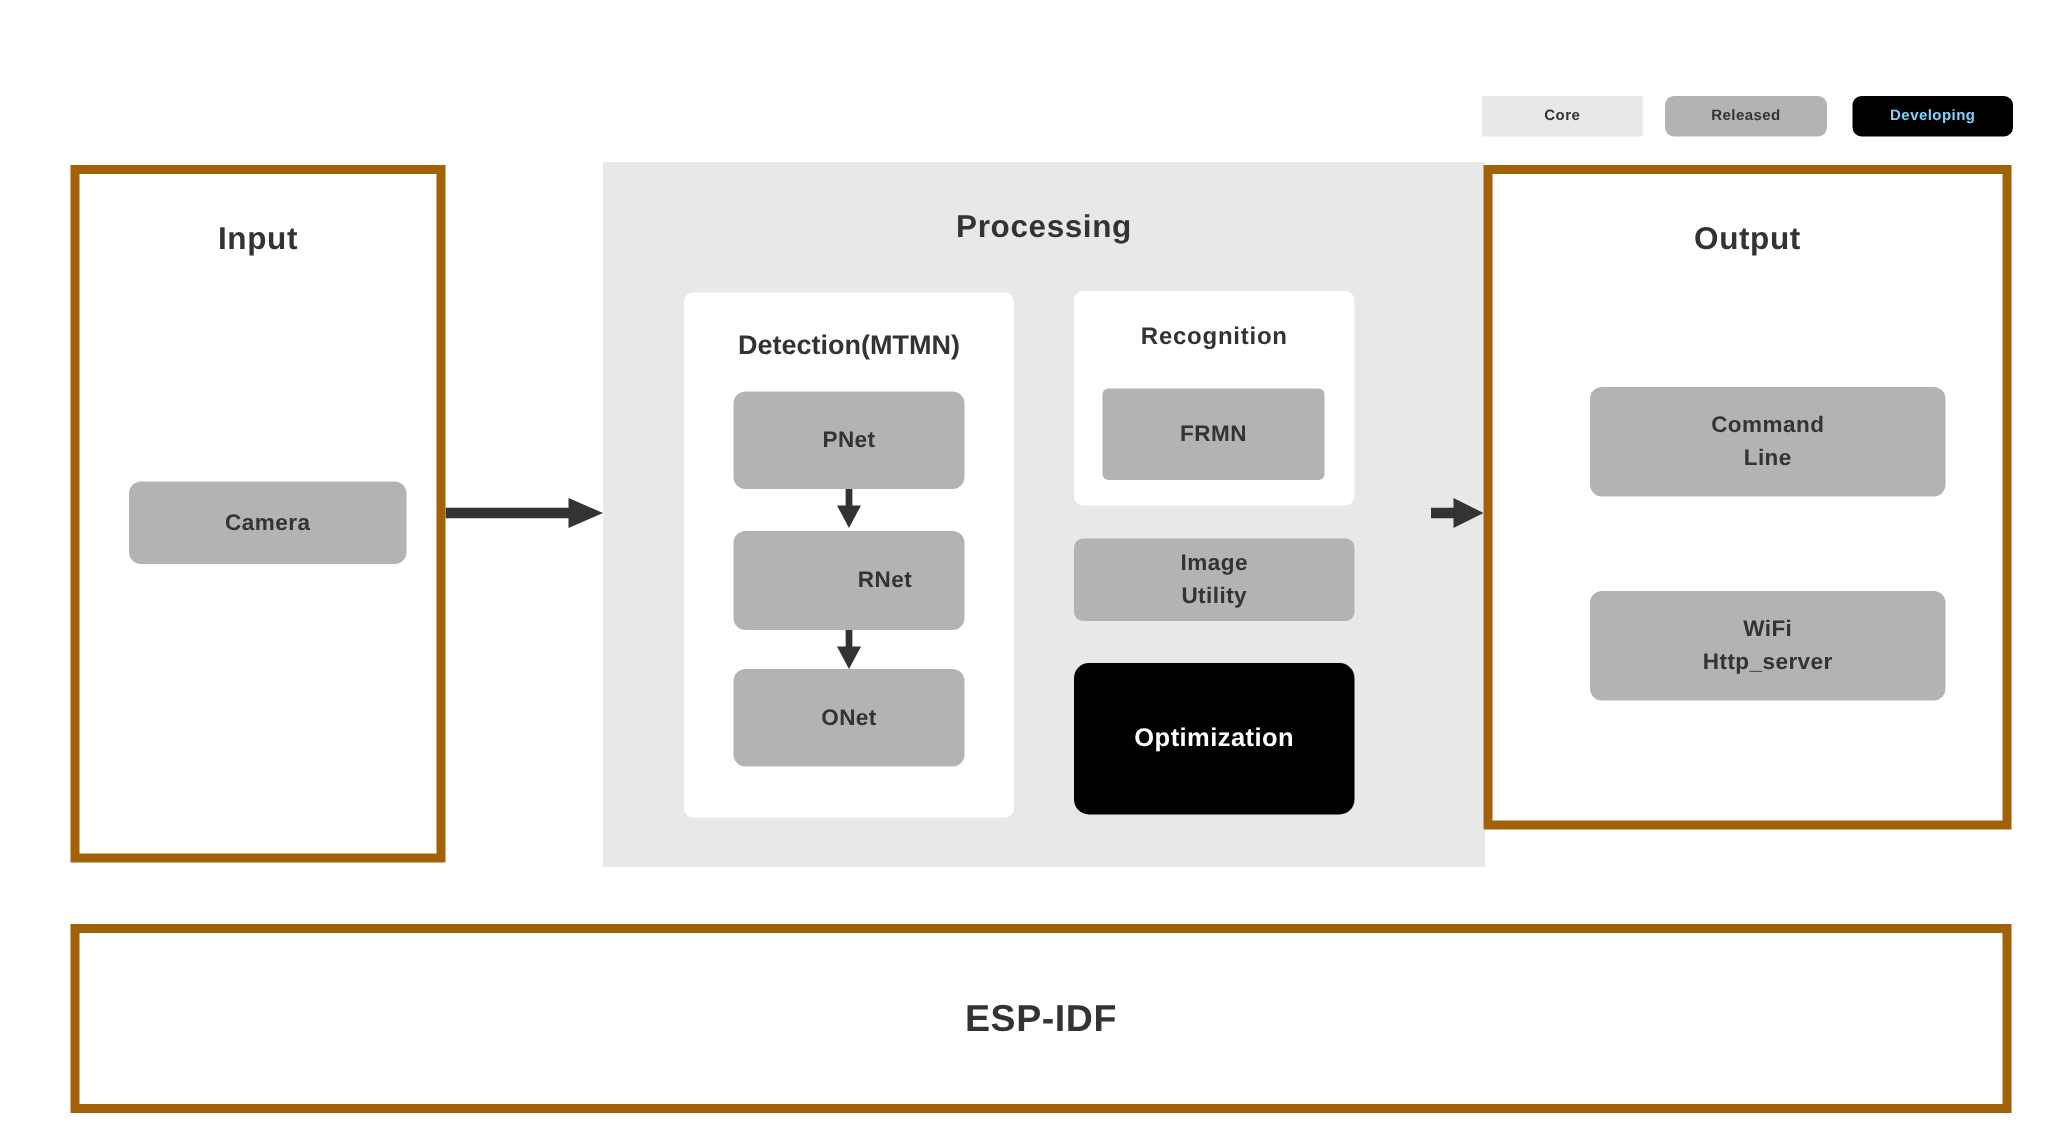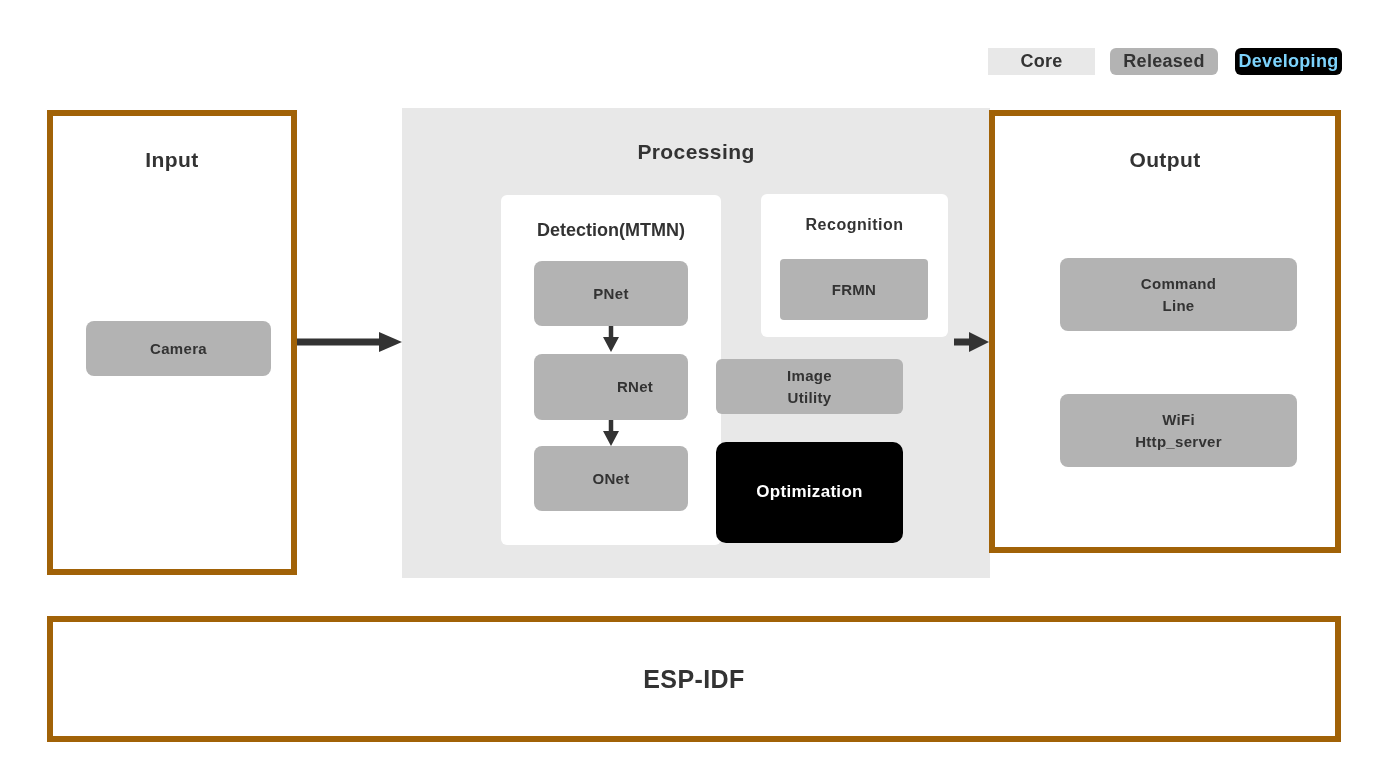--- a/index.html
+++ b/index.html
@@ -10,42 +10,42 @@
     font-weight: bold;
     color: #333333;
     overflow: hidden;
   }
   .canvas { position: relative; width: 1373px; height: 758px; background: #ffffff; }
 
   
   .legend-chip {
     position: absolute; height: 27px;
     display: flex; align-items: center; justify-content: center;
-    font-size: 18px; letter-spacing: 0.3px;
+    font-size: 10px; letter-spacing: 0.3px; margin-top: 16px;
   }
   .chip-core       { left: 988px;  top: 48px; width: 107px; background: #e8e8e8; }
   .chip-released   { left: 1110px; top: 48px; width: 108px; background: #b3b3b3; border-radius: 6px; }
   .chip-developing { left: 1235px; top: 48px; width: 107px; background: #000000; color: #7dd3fc; border-radius: 6px; }
 
   
   .panel { position: absolute; background: #ffffff; border: 6px solid #a16207; }
   .input-panel      { left: 47px;  top: 110px; width: 250px;  height: 465px; }
   .processing-panel { left: 402px; top: 108px; width: 588px;  height: 470px; background: #e8e8e8; border: none; }
   .output-panel     { left: 989px; top: 110px; width: 352px;  height: 443px; }
   .platform-panel   { left: 47px;  top: 616px; width: 1294px; height: 126px;
                       display: flex; align-items: center; justify-content: center; }
 
   .panel-title {
     position: absolute; top: 32px; left: 0; right: 0;
     text-align: center; font-size: 21px; letter-spacing: 0.4px;
   }
   .platform-title { font-size: 25px; letter-spacing: 0.4px; }
 
   
-  .subpanel { position: absolute; background: #ffffff; border-radius: 6px; margin-left: 45px; }
+  .subpanel { position: absolute; background: #ffffff; border-radius: 6px; }
   .detection   { left: 54px;  top: 87px; width: 220px; height: 350px; }
   .recognition { left: 314px; top: 86px; width: 187px; height: 143px; }
   .subpanel-title { position: absolute; left: 0; right: 0; text-align: center; }
   .detection .subpanel-title   { top: 25px; font-size: 18px; }
   .recognition .subpanel-title { top: 22px; font-size: 16px; letter-spacing: 0.5px; }
 
   
   .node {
     position: absolute; background: #b3b3b3; border-radius: 8px;
     display: flex; align-items: center; justify-content: center;

